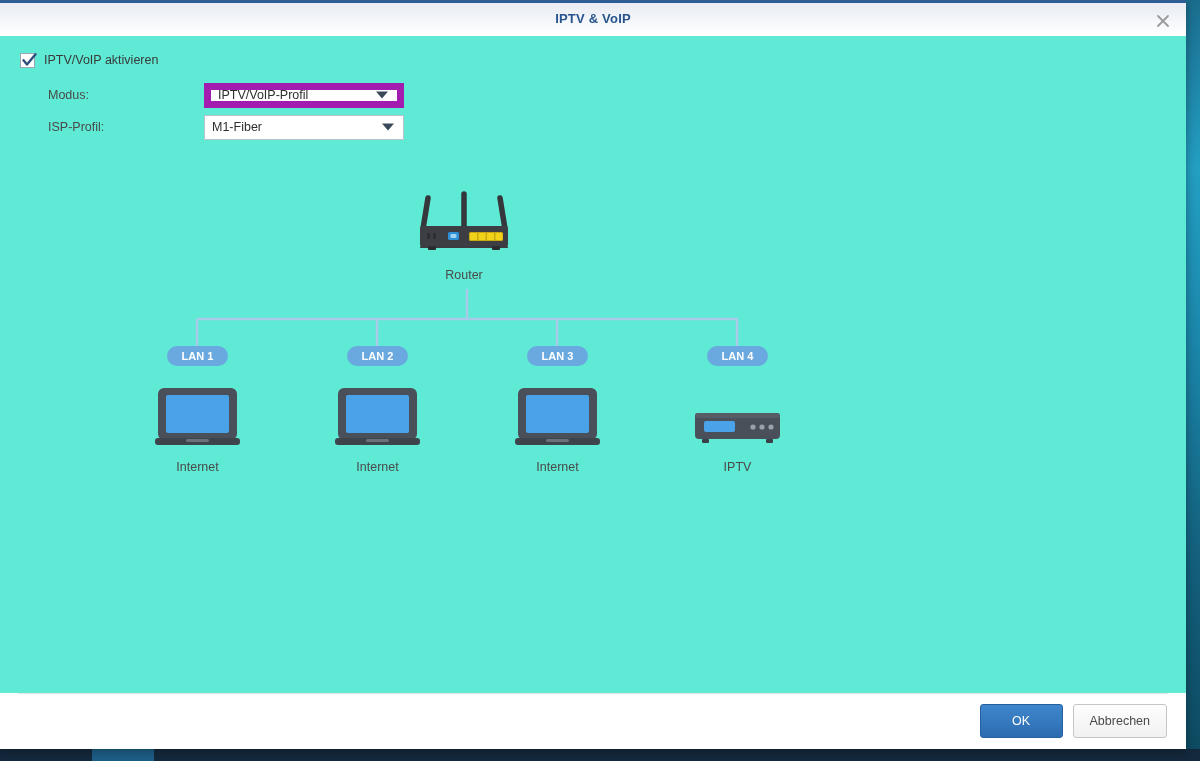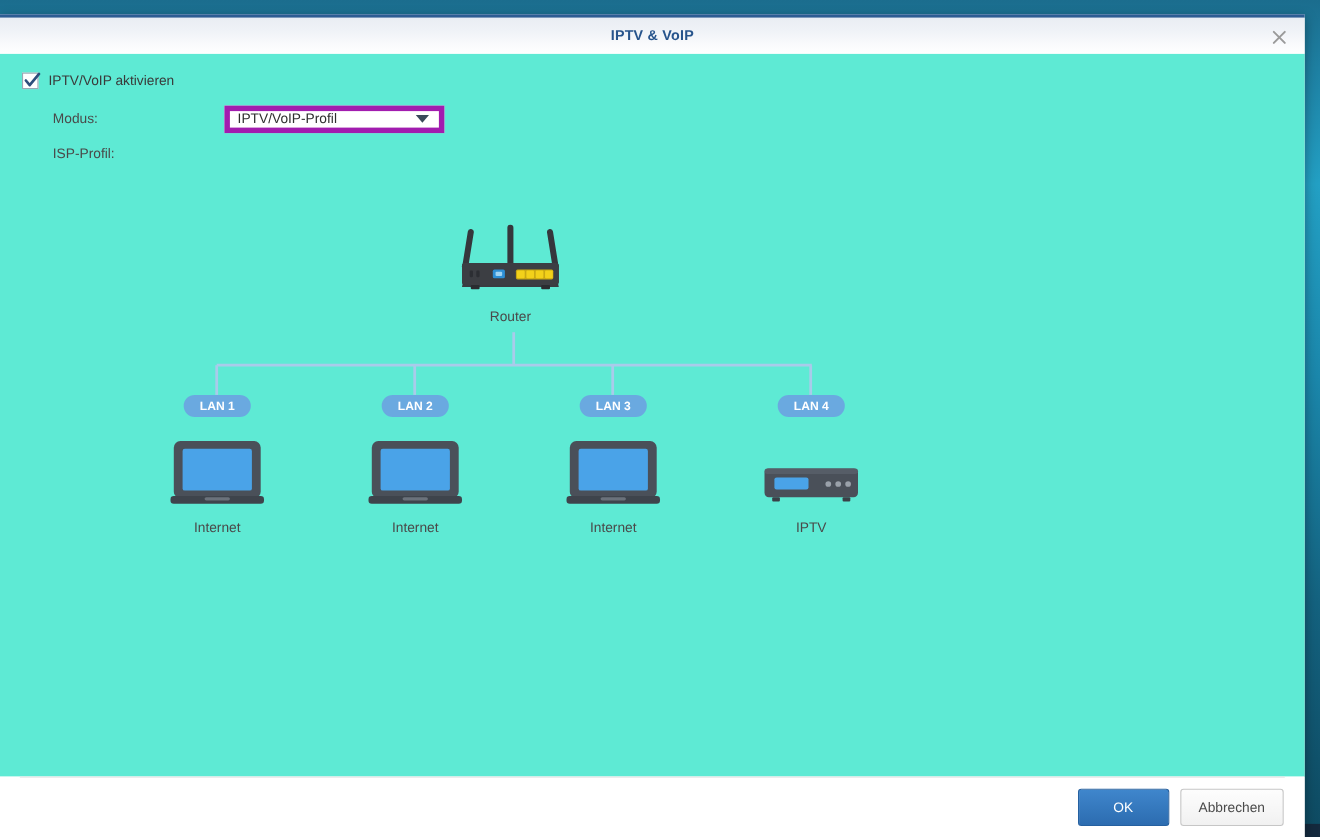--- a/index.html
+++ b/index.html
@@ -29,21 +29,21 @@
   #taskbar-accent {
     position: absolute;
     left: 92px; bottom: 0;
     width: 62px; height: 12px;
     background: #1d5f87;
   }
 
   
   #dialog {
     position: absolute;
-    left: 0; top: 13px;
+    left: 0; top: 0;
     width: 1186px;
     height: 749px;
     background: #ffffff;
     display: flex;
     flex-direction: column;
     box-shadow: 0 2px 10px rgba(0,0,0,.35);
   }
 
   .titlebar {
     position: relative;
@@ -119,21 +119,21 @@
     width: 200px;
     height: 25px;
     background: #fff;
     border: 1px solid #b9c2cb;
     display: flex;
     align-items: center;
     padding: 0 7px;
     position: relative;
     cursor: pointer;
   }
-  .select.focused { border: 5px solid #a21caf; }
+  .select.focused { border: 7px solid #a21caf; }
   .select-value {
     font-size: 12.5px;
     color: #2f2f2f;
   }
   .caret {
     position: absolute;
     right: 9px; top: 50%;
     transform: translateY(-50%);
     width: 0; height: 0;
     border-left: 6px solid transparent;
@@ -227,20 +227,24 @@
       <div class="field-row">
         <span class="field-label">Modus:</span>
         <div class="select focused">
           <span class="select-value">IPTV/VoIP-Profil</span>
           <span class="caret"></span>
         </div>
       </div>
 
       <div class="field-row">
         <span class="field-label">ISP-Profil:</span>
+        <div class="select">
+          <span class="select-value">M1-Fiber</span>
+          <span class="caret"></span>
+        </div>
       </div>
 
     </div>
 
     <div id="diagram">
       <svg width="1186" height="320" viewBox="0 0 1186 320">
 
         <g>
 
           <path d="M428 22 L423 53" stroke="#35373c" stroke-width="5.5" stroke-linecap="round" fill="none"></path>

